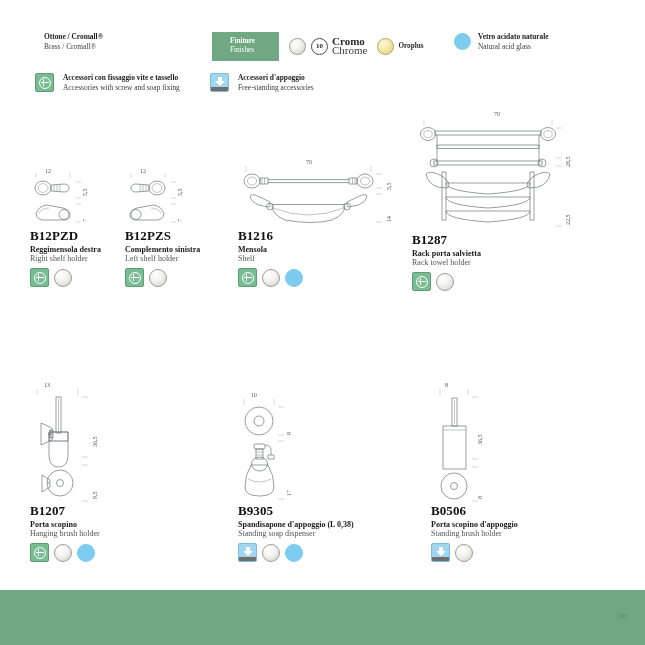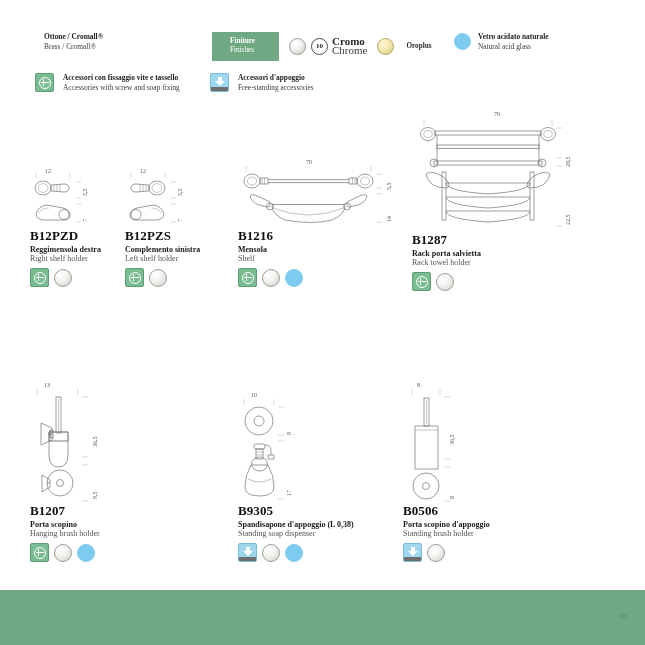--- a/index.html
+++ b/index.html
@@ -49,21 +49,21 @@
   .badge10{
     width:15px;height:15px;border:1px solid #4a4a4a;border-radius:50%;
     display:flex;align-items:center;justify-content:center;
     font-size:7px;font-weight:bold;font-family:"Liberation Serif",serif;color:#1d1d1d;
     background:#ffffff;
   }
   .fin-item{display:flex;align-items:center;margin-left:10px;}
   .fin-label{margin-left:4px;font-size:11px;line-height:9px;}
   .fin-label .it{font-weight:bold;display:block;}
   .fin-label .en{display:block;color:#3c3c3c;text-align:center;}
-  .fin-one{margin-left:12px;font-size:7.2px;font-weight:bold;}
+  .fin-one{margin-left:4px;font-size:7.2px;font-weight:bold;}
 
   
   .ic-plus{
     width:17px;height:17px;background:#7bbd92;border:1px solid #5e9d74;
     border-radius:2px;display:flex;align-items:center;justify-content:center;
   }
   .ic-plus i{position:relative;width:10px;height:10px;border:1px solid #ffffff;border-radius:50%;display:block;}
   .ic-plus i:before,.ic-plus i:after{content:"";position:absolute;background:#ffffff;}
   .ic-plus i:before{left:1px;top:4px;width:8px;height:1.4px;}
   .ic-plus i:after{left:3.3px;top:1.5px;width:1.4px;height:7px;}
@@ -408,21 +408,21 @@
     <div class="chips">
       <div class="ic-stand">
           <span class="arw"></span>
           <span class="base"></span>
         </div>
       <span class="chip-sw chip-chrome"></span>
       <span class="chip-sw chip-glass"></span>
     </div>
   </div>
 
-  <div class="product" style="left:403px;top:383px;width:130px;">
+  <div class="product" style="left:431px;top:383px;width:130px;">
     <div class="prod-art" style="height:120px;">
       <span class="dim" style="left:14px;top:-1px;">8</span>
       <span class="dim dim-v" style="left:46px;top:62px;">36,5</span>
       <span class="dim dim-v" style="left:46px;top:116px;">8</span>
       <svg width="130" height="120" viewBox="0 0 130 120">
         <line class="tick" x1="9" y1="12" x2="9" y2="6"></line>
         <line class="tick" x1="37" y1="12" x2="37" y2="6"></line>
         <line class="tick" x1="41" y1="14" x2="47" y2="14"></line>
         <line class="tick" x1="41" y1="76" x2="47" y2="76"></line>
         <line class="tick" x1="41" y1="84" x2="47" y2="84"></line>

